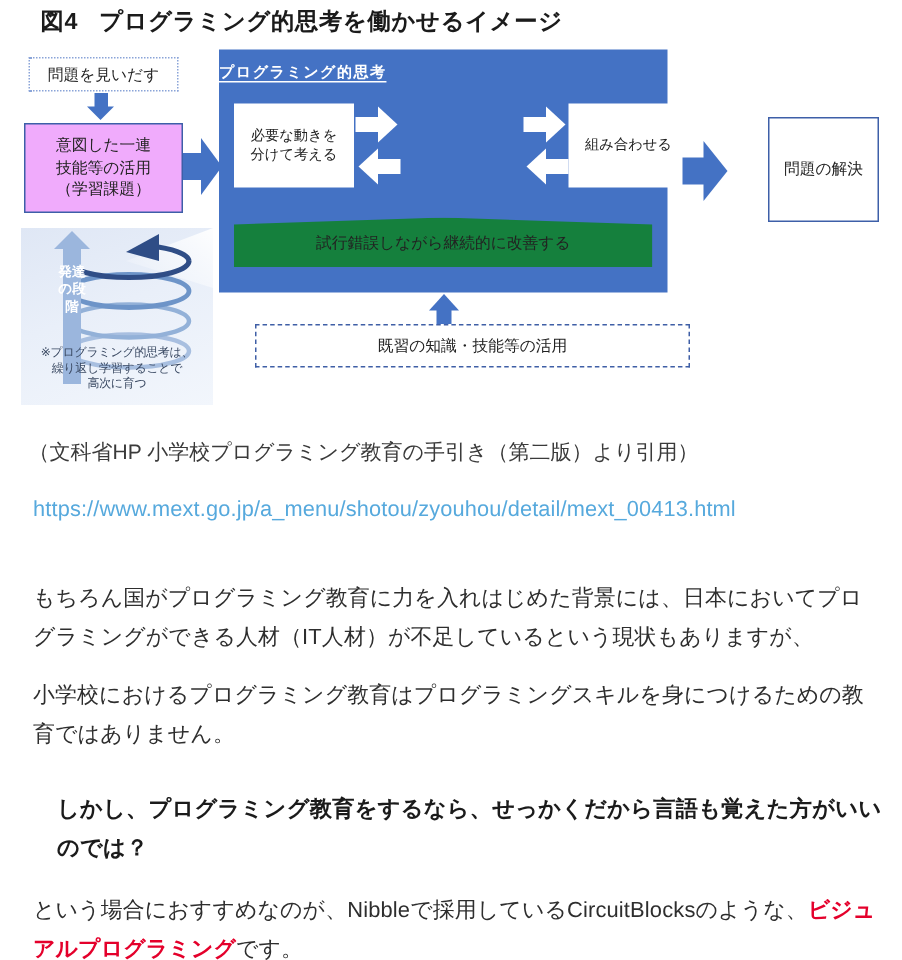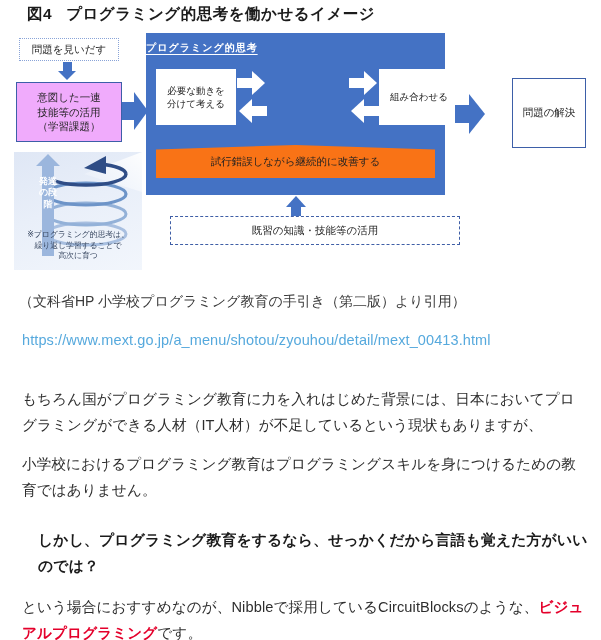--- a/index.html
+++ b/index.html
@@ -217,21 +217,21 @@
     border-right: 13px solid #ffffff;
   }
 
   
   .trial {
     position: absolute;
     left: 10px;
     top: 112px;
     width: 279px;
     height: 33px;
-    background: #f97316;
+    background: #15803d;
     font-size: 10.5px;
     color: #222;
     display: flex;
     align-items: center;
     justify-content: center;
     clip-path: polygon(0 14%, 50% 0, 100% 14%, 100% 100%, 0 100%);
   }
 
   
   .arrow-exit {

